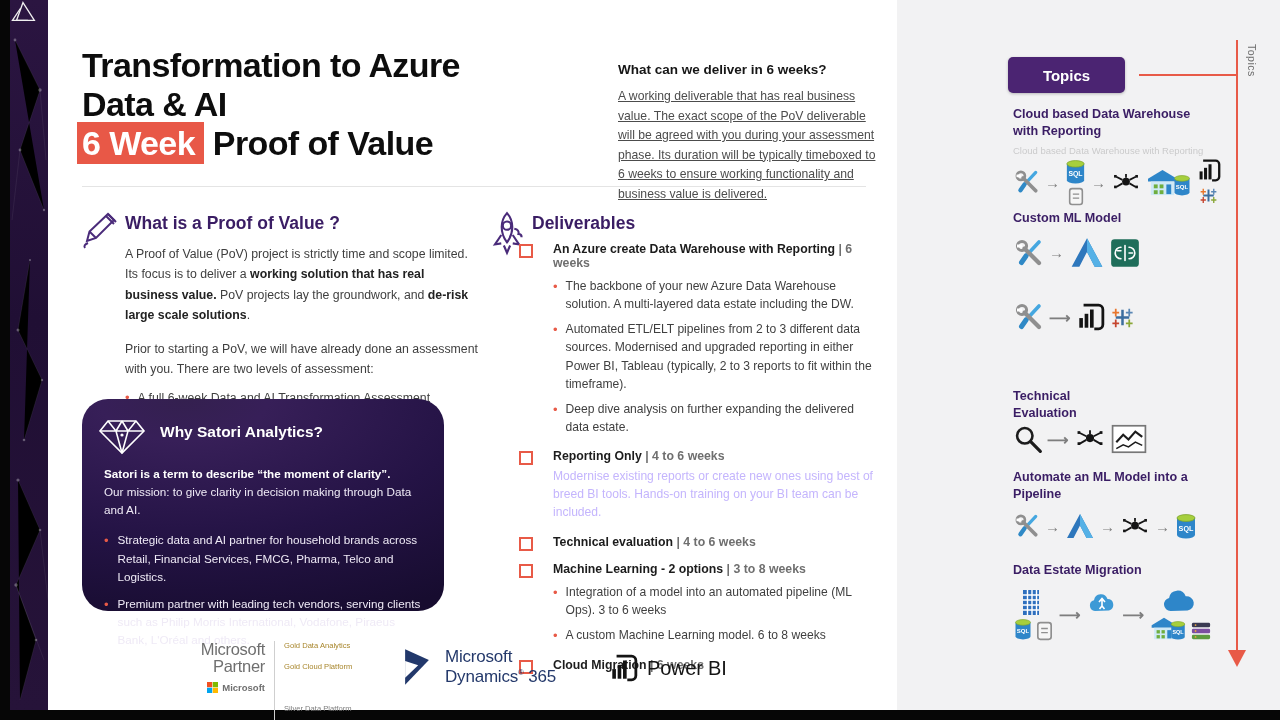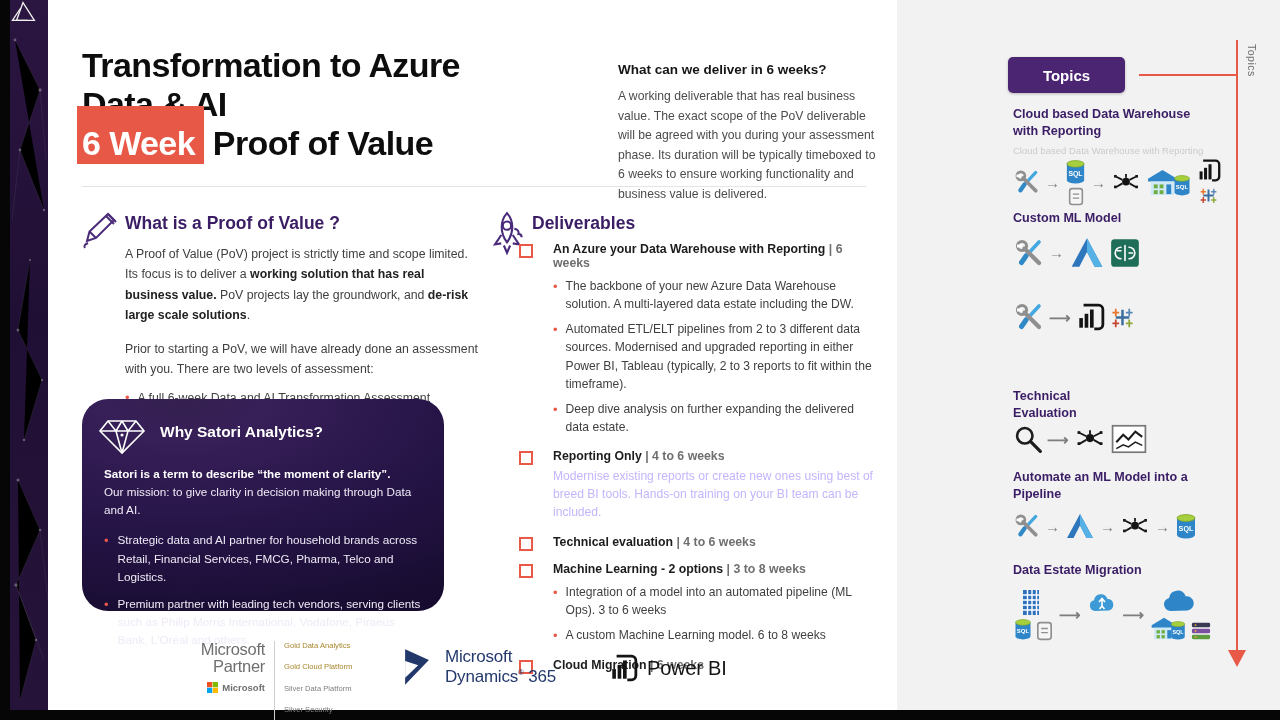--- a/index.html
+++ b/index.html
@@ -11,27 +11,27 @@
   .strip{left:10px;top:0;width:38px;height:710px;background:linear-gradient(180deg,#2b1541 0%,#200f34 45%,#261339 100%);overflow:hidden;}
   .strip svg{position:absolute;left:0;top:0;}
   .strip-logo{position:absolute;left:6px;top:648px;}
 
   
   .main{left:48px;top:0;width:849px;height:710px;background:#ffffff;}
   .panel{left:897px;top:0;width:383px;height:710px;background:#f2f2f3;}
 
   
   .title{left:82px;top:46px;color:#0d0d0d;font-size:34px;line-height:39px;font-weight:800;letter-spacing:-0.6px;}
-  .title .hl{background:#E85847;color:#ffffff;padding:18px 9px 2px 5px;margin-left:-5px;}
+  .title .hl{background:#E85847;color:#ffffff;padding:2px 9px 2px 5px;margin-left:-5px;}
   .divider{left:82px;top:186px;width:784px;height:1px;background:#e4e4e4;}
 
   
   .intro{left:618px;top:62px;width:260px;}
   .intro h3{margin:0 0 10px 0;font-size:13.5px;color:#161616;}
-  .intro p{margin:0;font-size:12.2px;line-height:1.6;color:#4c4c4c;}
+  .intro p{margin:0;font-size:12.2px;line-height:1.6;color:#4c4c4c;text-decoration:underline;}
 
   
   .sec-head{font-size:17.5px;font-weight:800;color:#3A1D64;}
   .pov-head{left:125px;top:213px;}
   .pov-body{left:125px;top:244px;width:354px;font-size:12.3px;line-height:1.65;color:#3f3f3f;}
   .pov-body p{margin:0 0 14px 0;}
   b.dk{color:#222;}
   .bullet-row{display:flex;gap:8px;margin-top:5px;}
   .dot{color:#E85A47;font-size:13px;line-height:1.5;flex:0 0 auto;}
 
@@ -81,21 +81,21 @@
 
   
   .mspartner{left:183px;top:641px;display:flex;align-items:stretch;gap:9px;}
   .msp-left{width:82px;display:flex;flex-direction:column;align-items:flex-end;}
   .msp-name{font-size:16.5px;line-height:1.05;color:#6f6f6f;letter-spacing:-0.3px;text-align:right;}
   .msp-brand{display:flex;align-items:center;gap:4px;margin-top:6px;}
   .msp-brand span{font-size:9.5px;font-weight:700;color:#6f6f6f;}
   .msp-div{width:1px;background:#cfcfcf;}
   .msp-list{display:flex;flex-direction:column;justify-content:center;gap:12px;font-size:7.6px;line-height:1.25;}
   .msp-list .gold{color:#a8862c;}
-  .msp-list .silver{color:#7f7f7f;}
+  .msp-list .silver{color:#7f7f7f;margin-top:20px;}
 
   .dynamics{left:400px;top:647px;display:flex;align-items:center;gap:11px;color:#24396B;}
   .dyn-text{font-size:17px;line-height:1.18;letter-spacing:-0.2px;}
   .dyn-text sup{font-size:8px;}
 
   .pbilogo{left:608px;top:653px;display:flex;align-items:center;gap:9px;}
   .pbilogo span{font-size:20px;color:#141414;font-weight:500;letter-spacing:-0.2px;}
 
   .pencil{left:80px;top:208px;}
 </style>
@@ -314,21 +314,21 @@
   </div>
 
   <svg class="abs rocket" width="42" height="48">
       <use href="#sym-rocket"></use>
     </svg>
   <div class="abs sec-head deliv-head">Deliverables</div>
   <div class="abs deliv-list">
 
     <div class="deliv-item">
       <span class="checkbox"></span>
-      <div class="deliv-title"><span>An Azure your Data Warehouse with Reporting</span> <span class="meta">| 6 weeks</span></div>
+      <div class="deliv-title"><span>An Azure create Data Warehouse with Reporting</span> <span class="meta">| 6 weeks</span></div>
       <div class="bullet-row">
           <span class="dot">•</span>
           <span>The backbone of your new Azure Data Warehouse solution. A multi-layered data estate including the DW.</span>
         </div>
       <div class="bullet-row">
           <span class="dot">•</span>
           <span>Automated ETL/ELT pipelines from 2 to 3 different data sources. Modernised and upgraded reporting in either Power BI, Tableau (typically, 2 to 3 reports to fit within the timeframe).</span>
         </div>
       <div class="bullet-row">
           <span class="dot">•</span>

